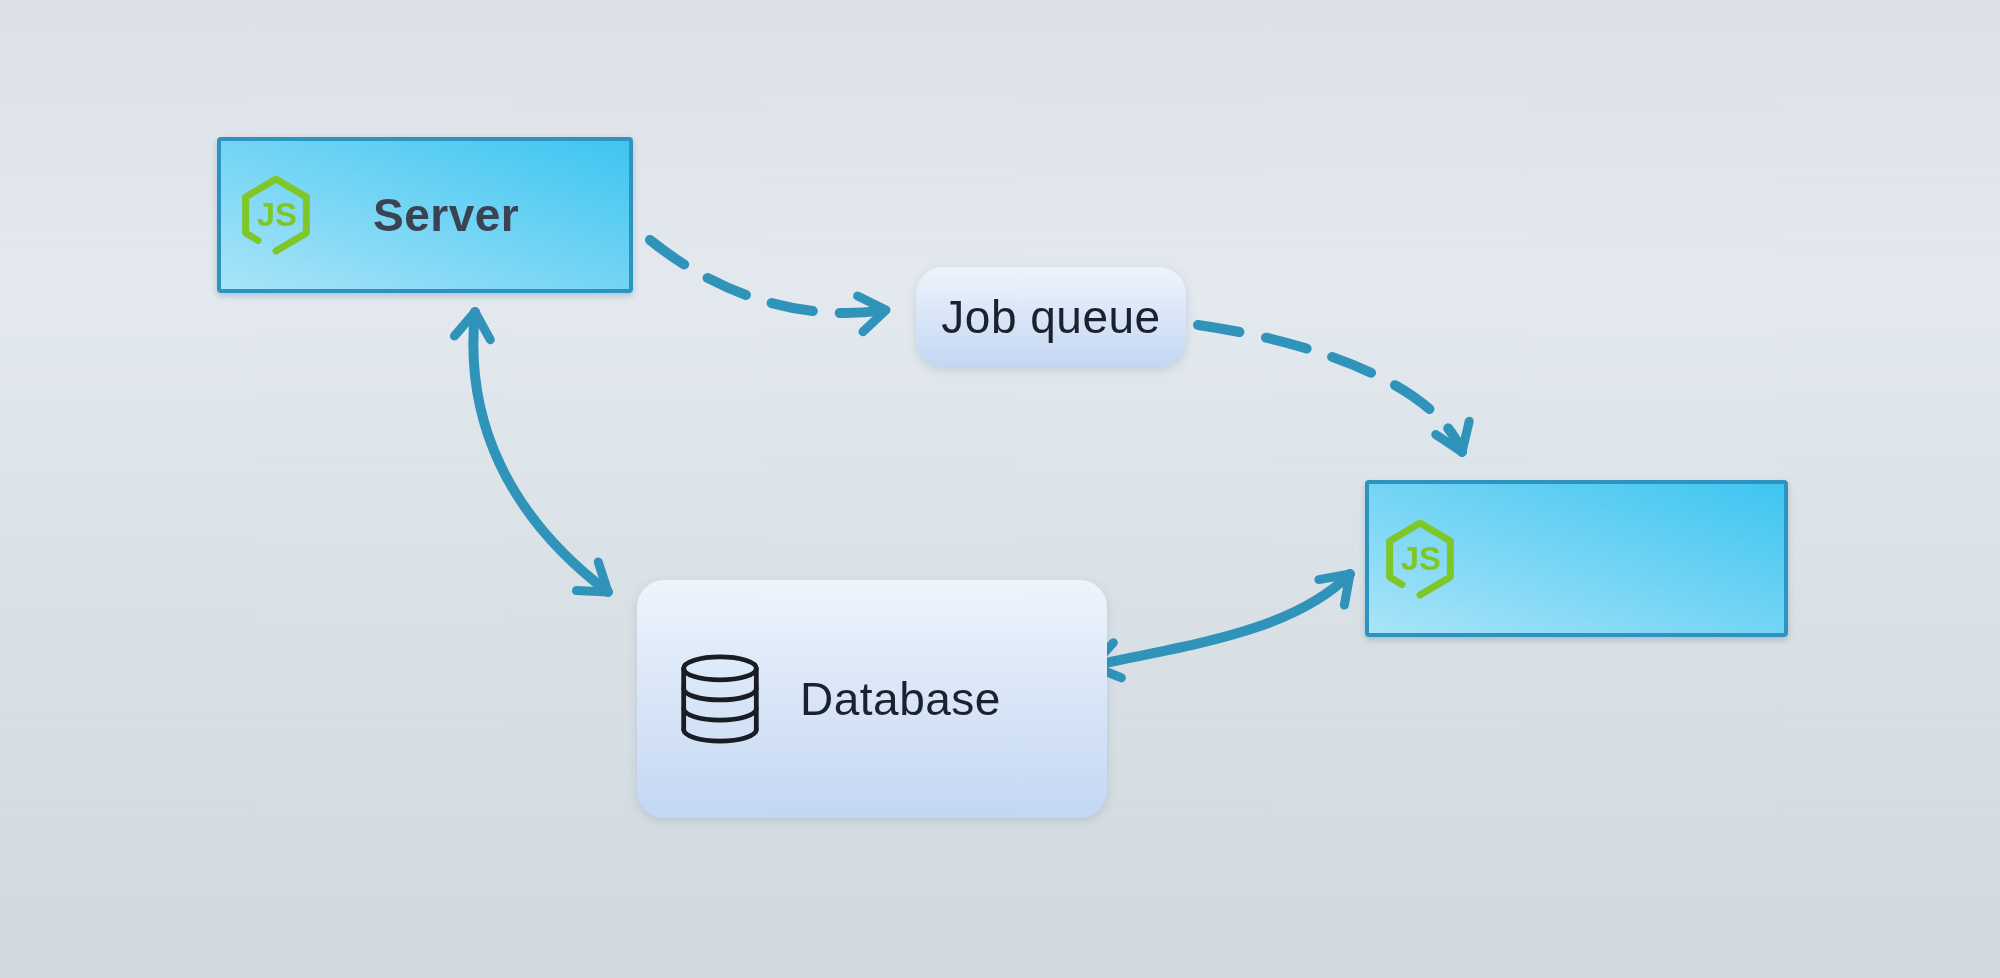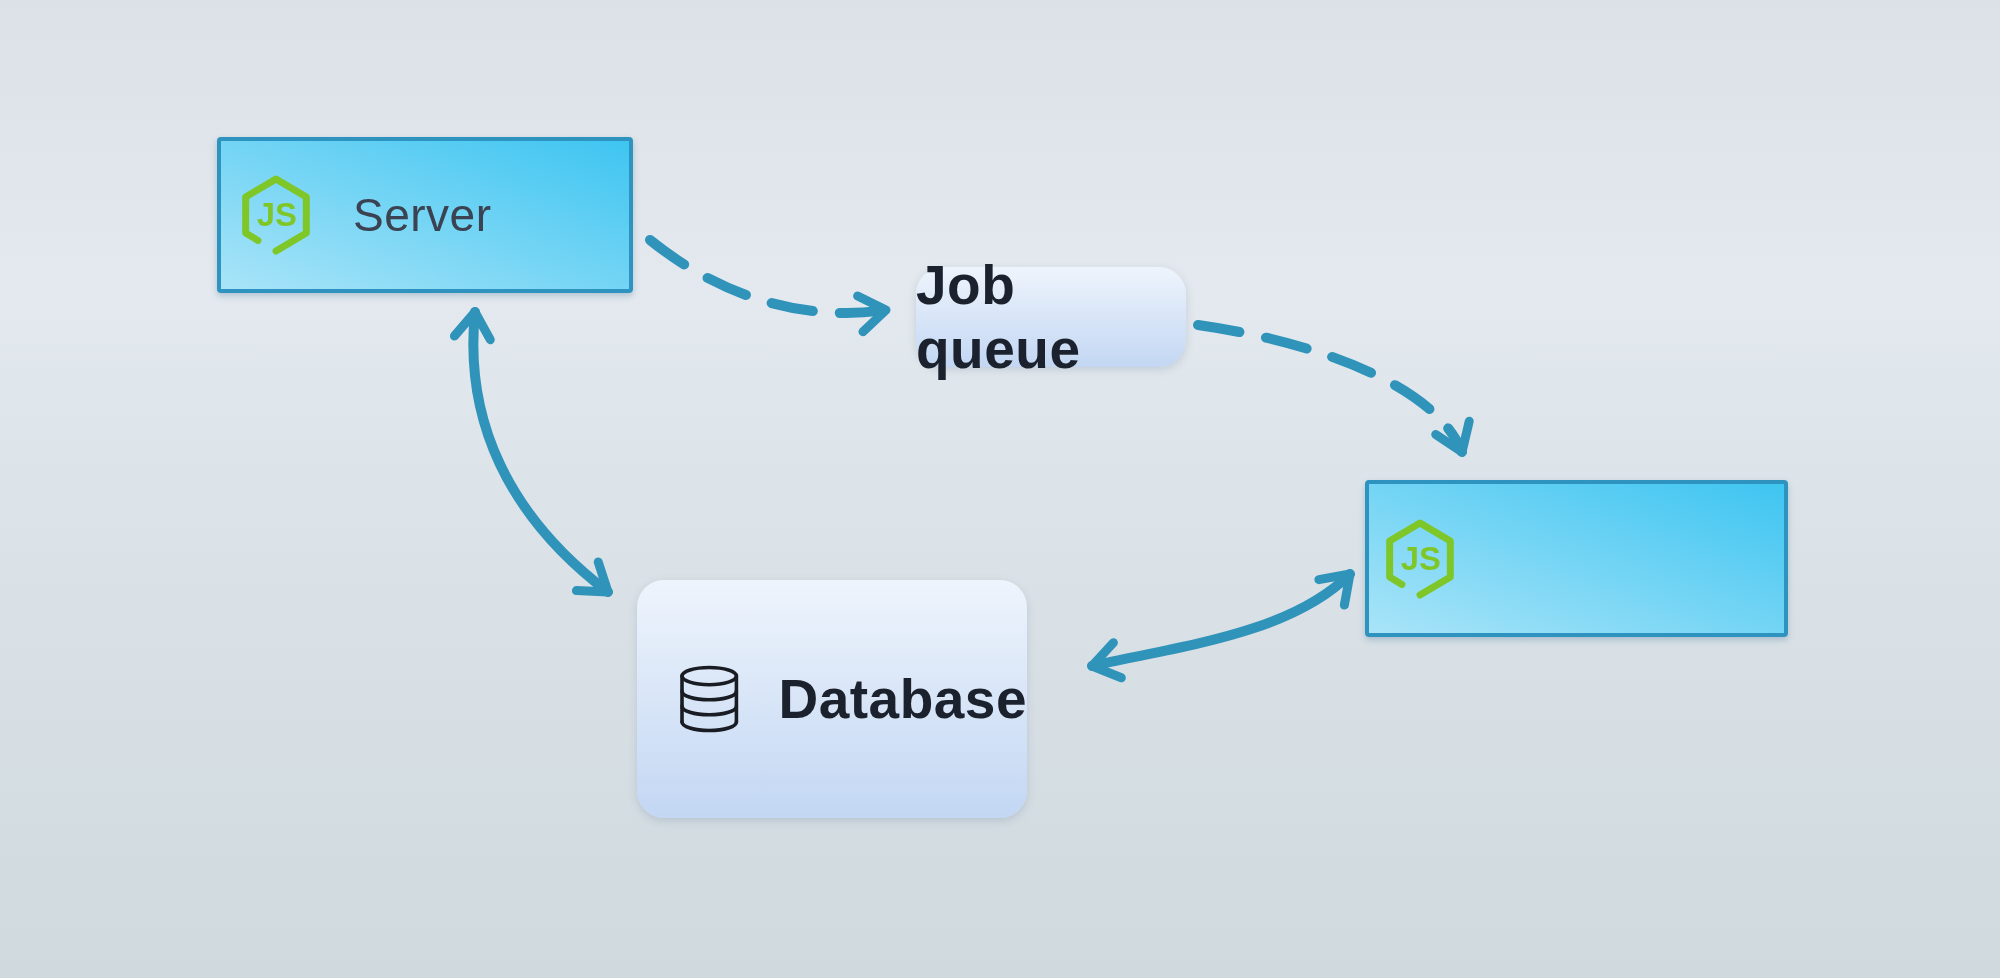--- a/index.html
+++ b/index.html
@@ -20,30 +20,30 @@
     border-radius:4px;
     box-shadow:0 3px 6px rgba(42,100,140,.28);
   }
   .node-soft{
     background:linear-gradient(180deg,var(--soft-top,#eef4fc) 0%,var(--soft-bottom,#c3d7f3) 100%);
     border-radius:27px;
     box-shadow:0 3px 8px rgba(90,110,150,.22);
   }
   .label-dark{
     color:var(--label-dark,#3b4251);
-    font-size:46px;font-weight:400;letter-spacing:.5px;
+    font-size:46px;font-weight:700;letter-spacing:.5px;margin-left:20px;
   }
   .label-black{
     color:var(--label-black,#1b222e);
-    font-size:55px;font-weight:700;letter-spacing:.5px;
+    font-size:46px;font-weight:400;letter-spacing:.5px;
   }
   #node-server{left:217px;top:137px;width:416px;height:156px;padding-left:14px;gap:36px;}
   #node-jobqueue{left:916px;top:267px;width:270px;height:100px;justify-content:center;}
   #node-worker{left:1365px;top:480px;width:423px;height:157px;padding-left:10px;gap:36px;}
-  #node-database{left:637px;top:580px;width:390px;height:238px;padding-left:40px;gap:37px;text-align:right;}
+  #node-database{left:637px;top:580px;width:470px;height:238px;padding-left:40px;gap:37px;text-align:right;}
   .edges{position:absolute;left:0;top:0;width:2000px;height:978px;pointer-events:none;}
   .edge{stroke:var(--edge,#2f93ba);stroke-width:10;fill:none;stroke-linecap:round;}
   .edge.dashed{stroke-dasharray:42 27;}
   .arrowhead{stroke:var(--edge,#2f93ba);fill:none;stroke-width:9;stroke-linecap:round;stroke-linejoin:round;}
   .njs-hex{stroke:var(--nodejs-green,#7fc728);fill:none;stroke-width:8.5;stroke-linecap:round;stroke-linejoin:round;}
   .njs-text{fill:var(--nodejs-green,#7fc728);font-family:"Liberation Sans","DejaVu Sans",sans-serif;font-weight:700;font-size:40px;}
   .db-stroke{stroke:var(--db-icon,#191c22);fill:none;stroke-width:5;stroke-linecap:round;}
 </style>
 </head>
 <body>

